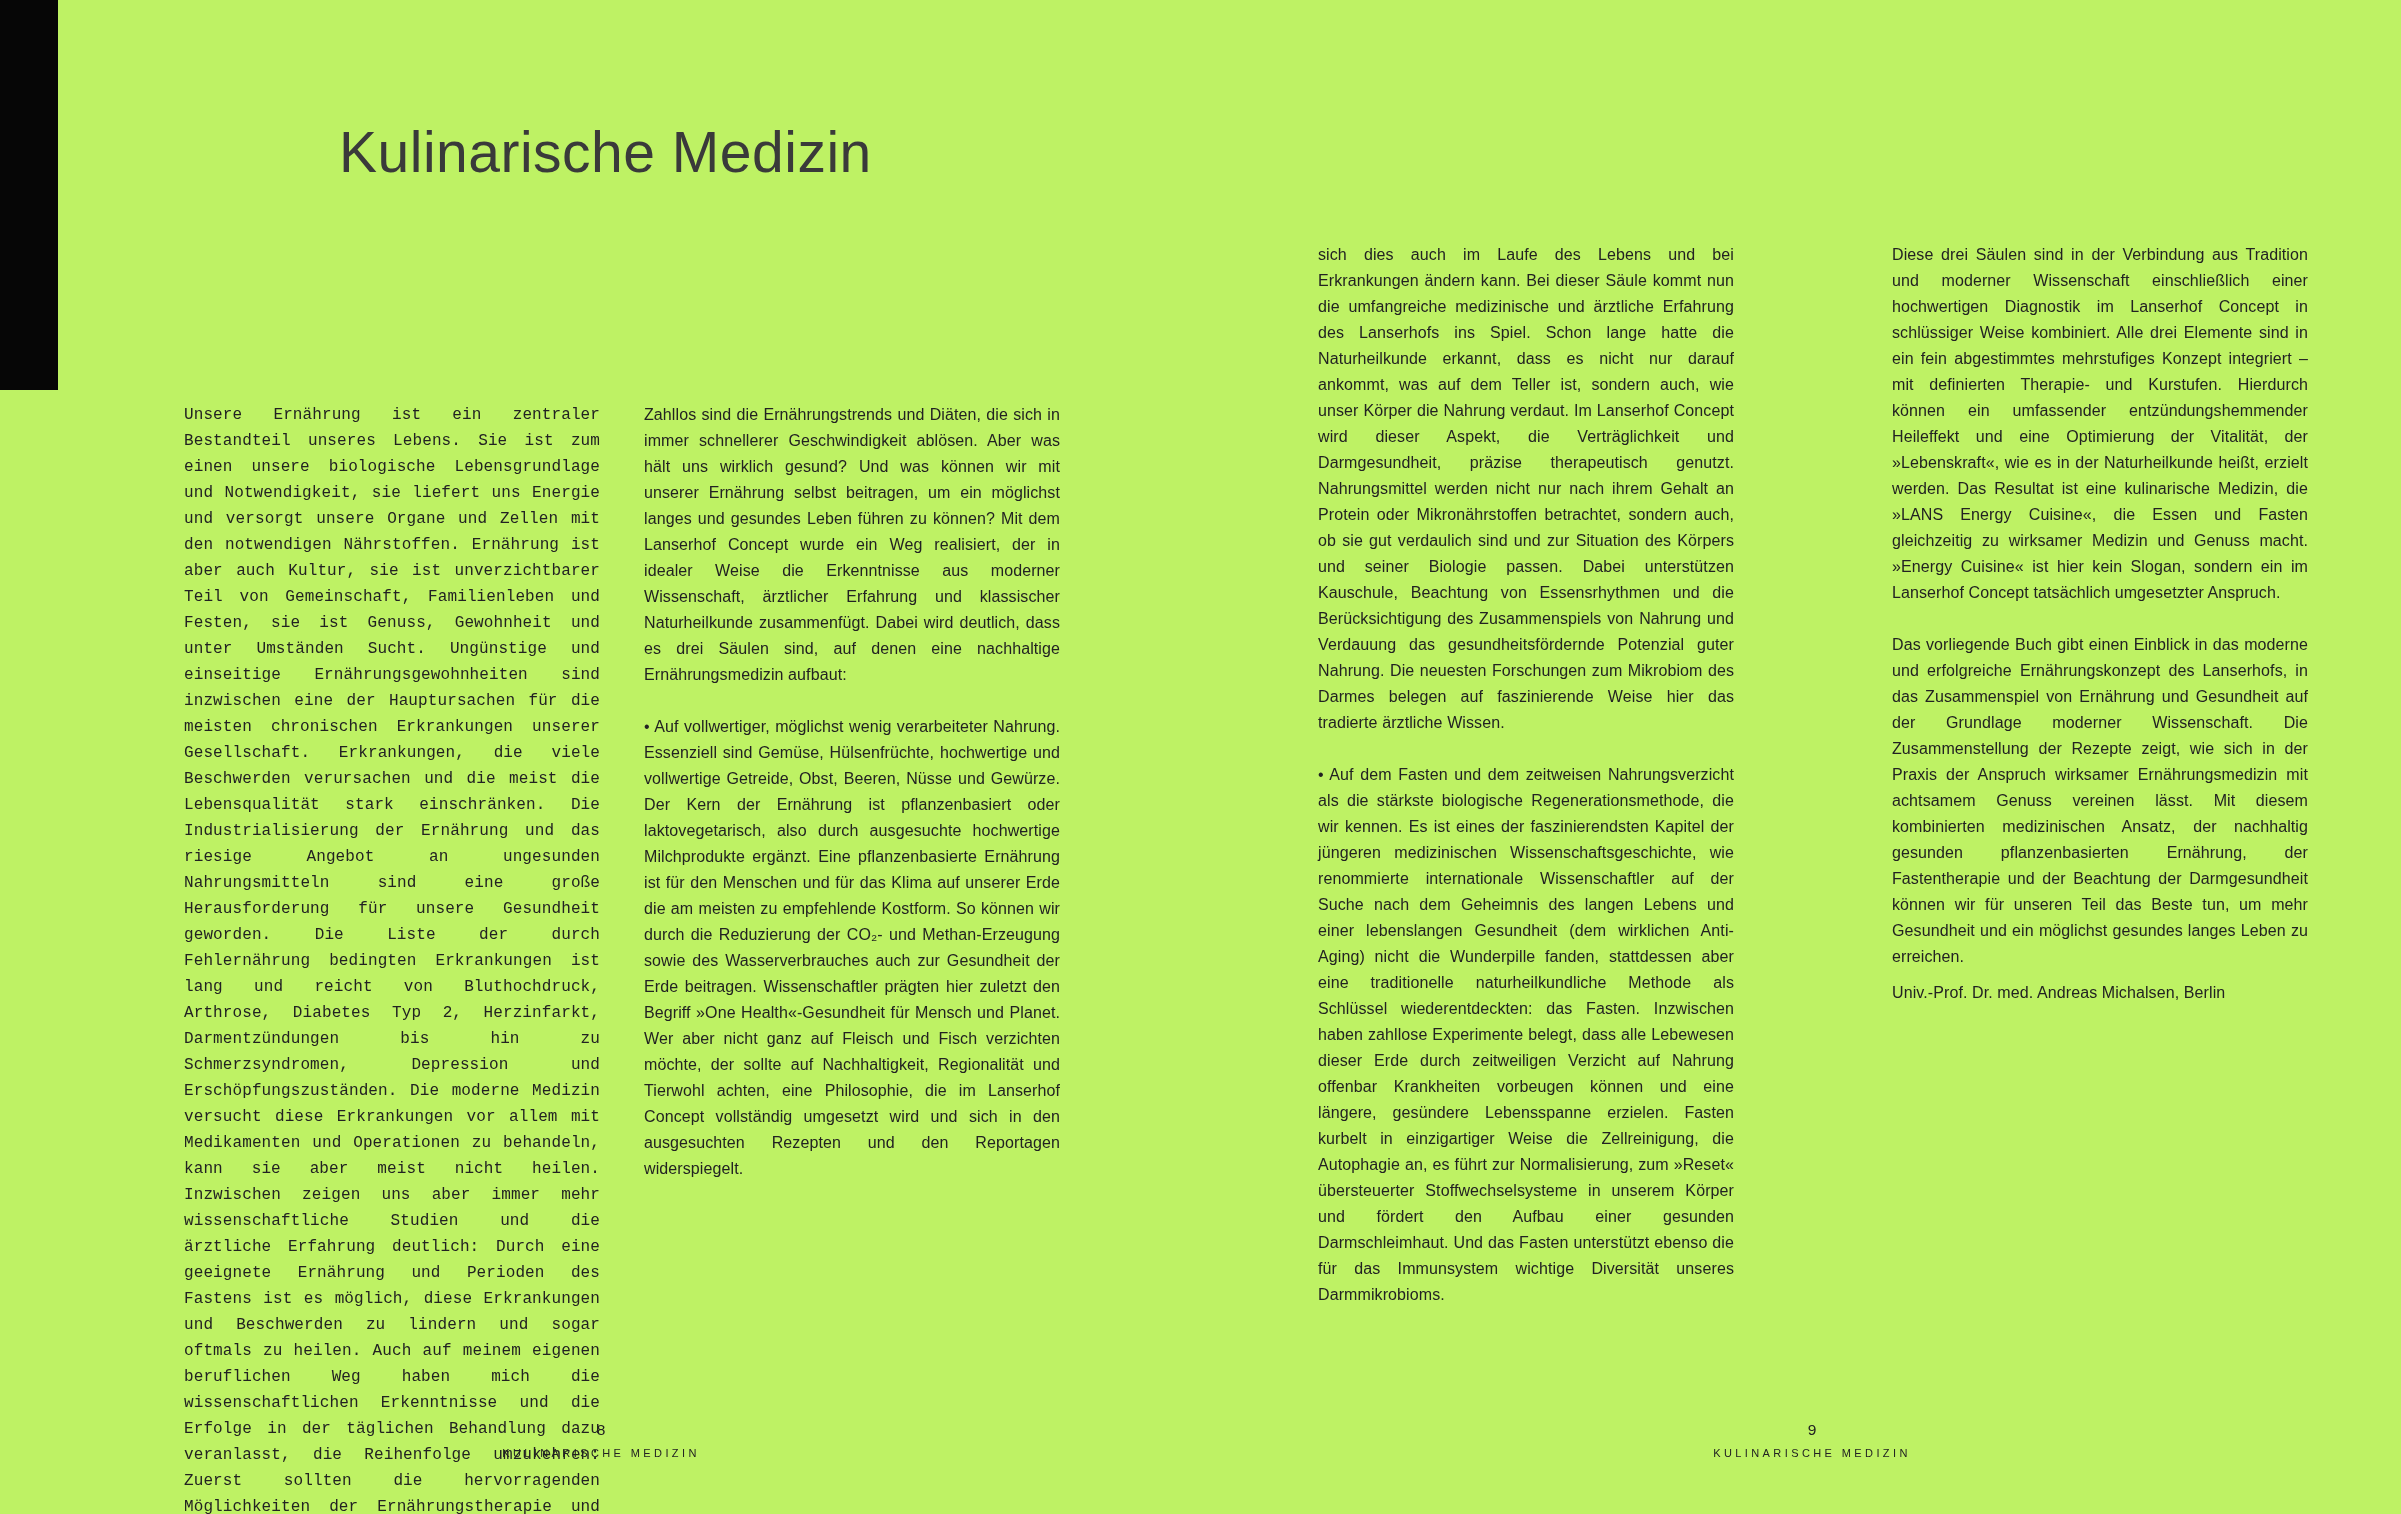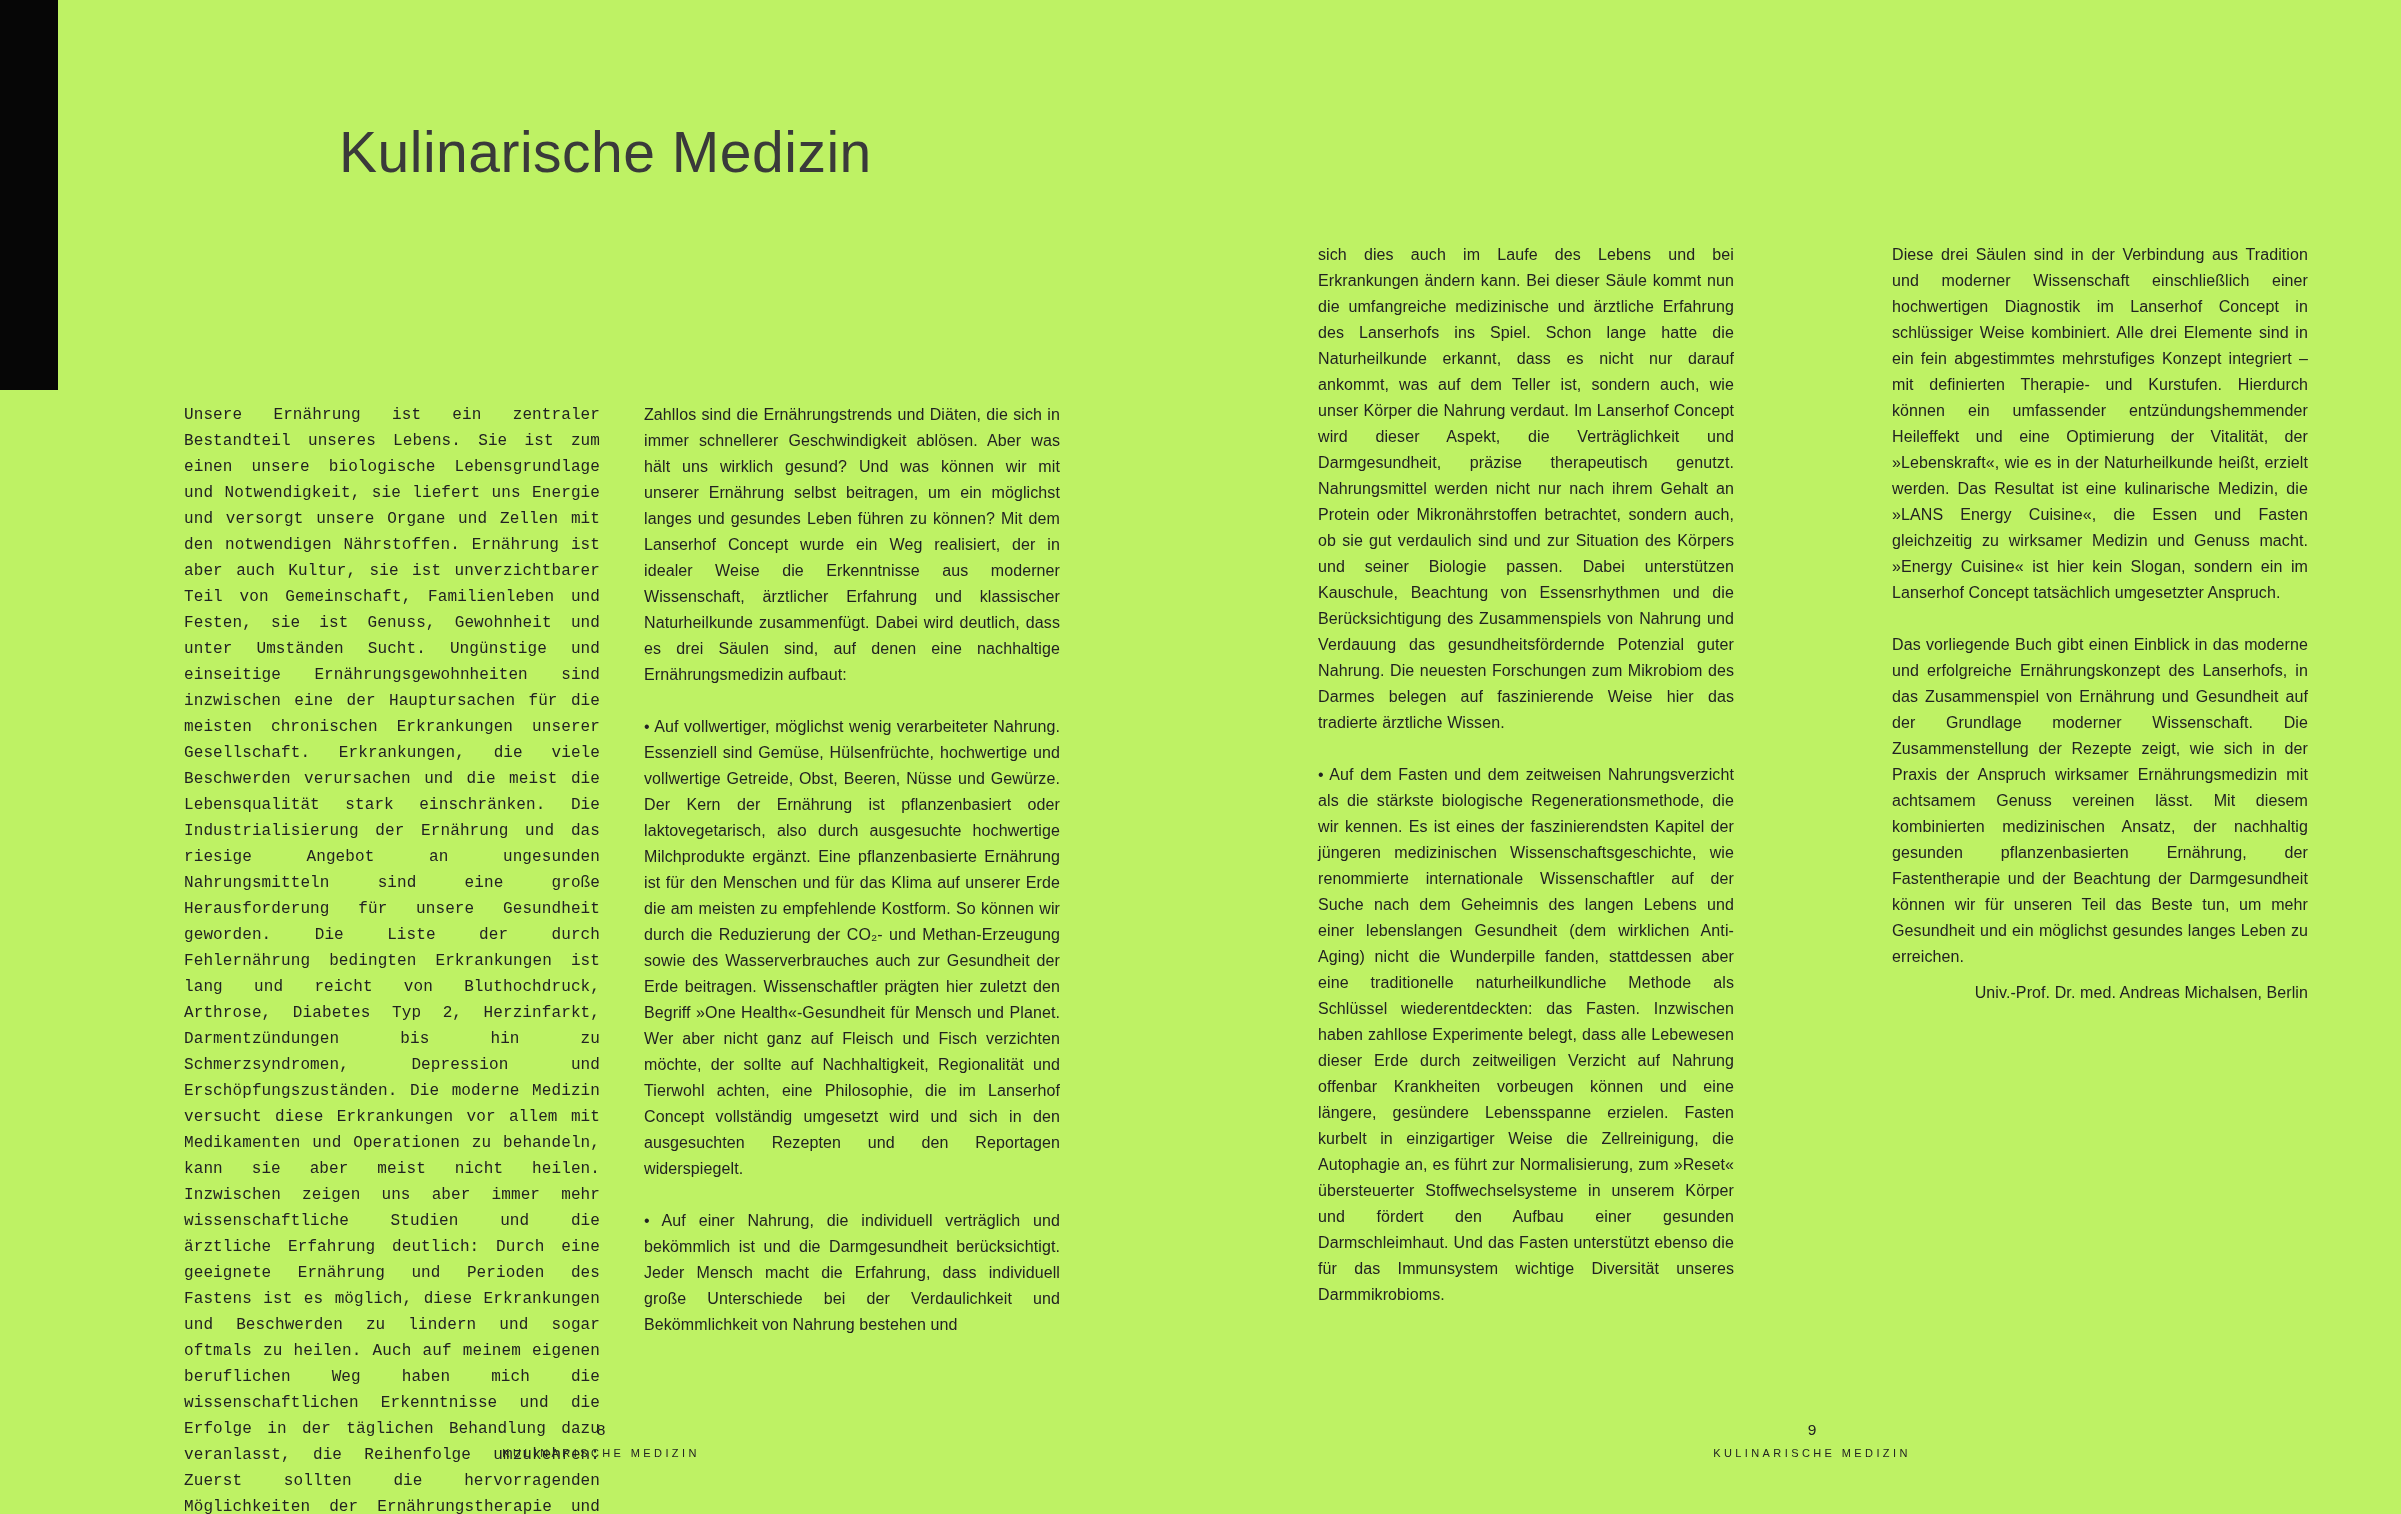--- a/index.html
+++ b/index.html
@@ -31,21 +31,21 @@
 
   .col1 { left: 184px;  top: 402px; font-family: Liberation Mono, monospace; }
   .col2 { left: 644px; top: 402px; }
   .col3 { left: 1318px; top: 242px; }
   .col4 { left: 1892px; top: 242px; }
 
   .sig-row { display: flex; align-items: center; margin-top: 28px; height: 77px; }
   .salutation { font-size: 16px; color: #222; }
   .signature-svg { margin-left: 68px; width: 290px; height: 73px; flex: 0 0 auto; }
   .signature-svg path { fill: none; stroke: #2a2a2a; stroke-width: 5; stroke-linecap: round; stroke-linejoin: round; }
-  .sig-name { margin-top: 9.7px; font-size: 16px; line-height: 26px; text-align: right; color: #222; }
+  .sig-name { margin-top: 9.7px; font-size: 16px; line-height: 26px; text-align: left; color: #222; }
 
   .footer { position: absolute; text-align: center; color: #222; }
   .footer-left  { left: 173px;  width: 856px; top: 1421px; }
   .footer-right { left: 1386px; width: 852px; top: 1421px; }
   .pagenum { font-size: 15.5px; }
   .runner  { margin-top: 7.7px; font-size: 11px; letter-spacing: 3.4px; }
 </style>
 </head>
 <body>
 
@@ -55,21 +55,20 @@
 
   <h1 class="title">Kulinarische Medizin</h1>
 
   <div class="col col1">
     <p>Unsere Ernährung ist ein zentraler Bestandteil unseres Lebens. Sie ist zum einen unsere biologische Lebensgrundlage und Notwendigkeit, sie liefert uns Energie und versorgt unsere Organe und Zellen mit den notwendigen Nährstoffen. Ernährung ist aber auch Kultur, sie ist unverzichtbarer Teil von Gemeinschaft, Familienleben und Festen, sie ist Genuss, Gewohnheit und unter Umständen Sucht. Ungünstige und einseitige Ernährungsgewohnheiten sind inzwischen eine der Hauptursachen für die meisten chronischen Erkrankungen unserer Gesellschaft. Erkrankungen, die viele Beschwerden verursachen und die meist die Lebensqualität stark einschränken. Die Industrialisierung der Ernährung und das riesige Angebot an ungesunden Nahrungsmitteln sind eine große Herausforderung für unsere Gesundheit geworden. Die Liste der durch Fehlernährung bedingten Erkrankungen ist lang und reicht von Bluthochdruck, Arthrose, Diabetes Typ 2, Herzinfarkt, Darmentzündungen bis hin zu Schmerzsyndromen, Depression und Erschöpfungszuständen. Die moderne Medizin versucht diese Erkrankungen vor allem mit Medikamenten und Operationen zu behandeln, kann sie aber meist nicht heilen. Inzwischen zeigen uns aber immer mehr wissenschaftliche Studien und die ärztliche Erfahrung deutlich: Durch eine geeignete Ernährung und Perioden des Fastens ist es möglich, diese Erkrankungen und Beschwerden zu lindern und sogar oftmals zu heilen. Auch auf meinem eigenen beruflichen Weg haben mich die wissenschaftlichen Erkenntnisse und die Erfolge in der täglichen Behandlung dazu veranlasst, die Reihenfolge umzukehren: Zuerst sollten die hervorragenden Möglichkeiten der Ernährungstherapie und eines gesunden Lebensstiles genutzt werden, bevor der Griff zum Rezept erfolgt oder gar eine Operation notwendig wird.</p>
   </div>
 
   <div class="col col2">
     <p>Zahllos sind die Ernährungstrends und Diäten, die sich in immer schnellerer Geschwindigkeit ablösen. Aber was hält uns wirklich gesund? Und was können wir mit unserer Ernährung selbst beitragen, um ein möglichst langes und gesundes Leben führen zu können? Mit dem Lanserhof Concept wurde ein Weg realisiert, der in idealer Weise die Erkenntnisse aus moderner Wissenschaft, ärztlicher Erfahrung und klassischer Naturheilkunde zusammenfügt. Dabei wird deutlich, dass es drei Säulen sind, auf denen eine nachhaltige Ernährungsmedizin aufbaut:</p>
     <p>•  Auf vollwertiger, möglichst wenig verarbeiteter Nahrung. Essenziell sind Gemüse, Hülsenfrüchte, hochwertige und vollwertige Getreide, Obst, Beeren, Nüsse und Gewürze. Der Kern der Ernährung ist pflanzenbasiert oder laktovegetarisch, also durch ausgesuchte hochwertige Milchprodukte ergänzt. Eine pflanzenbasierte Ernährung ist für den Menschen und für das Klima auf unserer Erde die am meisten zu empfehlende Kostform. So können wir durch die Reduzierung der CO₂- und Methan-Erzeugung sowie des Wasserverbrauches auch zur Gesundheit der Erde beitragen. Wissenschaftler prägten hier zuletzt den Begriff »One Health«-Gesundheit für Mensch und Planet. Wer aber nicht ganz auf Fleisch und Fisch verzichten möchte, der sollte auf Nachhaltigkeit, Regionalität und Tierwohl achten, eine Philosophie, die im Lanserhof Concept vollständig umgesetzt wird und sich in den ausgesuchten Rezepten und den Reportagen widerspiegelt.</p>
-    <p>•  Auf einer Nahrung, die individuell verträglich und bekömmlich ist und die Darmgesundheit berücksichtigt. Jeder Mensch macht die Erfahrung, dass individuell große Unterschiede bei der Verdaulichkeit und Bekömmlichkeit von Nahrung bestehen und</p>
   </div>
 
   <div class="col col3">
     <p>sich dies auch im Laufe des Lebens und bei Erkrankungen ändern kann. Bei dieser Säule kommt nun die umfangreiche medizinische und ärztliche Erfahrung des Lanserhofs ins Spiel. Schon lange hatte die Naturheilkunde erkannt, dass es nicht nur darauf ankommt, was auf dem Teller ist, sondern auch, wie unser Körper die Nahrung verdaut. Im Lanserhof Concept wird dieser Aspekt, die Verträglichkeit und Darmgesundheit, präzise therapeutisch genutzt. Nahrungsmittel werden nicht nur nach ihrem Gehalt an Protein oder Mikronährstoffen betrachtet, sondern auch, ob sie gut verdaulich sind und zur Situation des Körpers und seiner Biologie passen. Dabei unterstützen Kauschule, Beachtung von Essensrhythmen und die Berücksichtigung des Zusammenspiels von Nahrung und Verdauung das gesundheitsfördernde Potenzial guter Nahrung. Die neuesten Forschungen zum Mikrobiom des Darmes belegen auf faszinierende Weise hier das tradierte ärztliche Wissen.</p>
     <p>•  Auf dem Fasten und dem zeitweisen Nahrungsverzicht als die stärkste biologische Regenerationsmethode, die wir kennen. Es ist eines der faszinierendsten Kapitel der jüngeren medizinischen Wissenschaftsgeschichte, wie renommierte internationale Wissenschaftler auf der Suche nach dem Geheimnis des langen Lebens und einer lebenslangen Gesundheit (dem wirklichen Anti-Aging) nicht die Wunderpille fanden, stattdessen aber eine traditionelle naturheilkundliche Methode als Schlüssel wiederentdeckten: das Fasten. Inzwischen haben zahllose Experimente belegt, dass alle Lebewesen dieser Erde durch zeitweiligen Verzicht auf Nahrung offenbar Krankheiten vorbeugen können und eine längere, gesündere Lebensspanne erzielen. Fasten kurbelt in einzigartiger Weise die Zellreinigung, die Autophagie an, es führt zur Normalisierung, zum »Reset« übersteuerter Stoffwechselsysteme in unserem Körper und fördert den Aufbau einer gesunden Darmschleimhaut. Und das Fasten unterstützt ebenso die für das Immunsystem wichtige Diversität unseres Darmmikrobioms.</p>
   </div>
 
   <div class="col col4">
     <p>Diese drei Säulen sind in der Verbindung aus Tradition und moderner Wissenschaft einschließlich einer hochwertigen Diagnostik im Lanserhof Concept in schlüssiger Weise kombiniert. Alle drei Elemente sind in ein fein abgestimmtes mehrstufiges Konzept integriert – mit definierten Therapie- und Kurstufen. Hierdurch können ein umfassender entzündungshemmender Heileffekt und eine Optimierung der Vitalität, der »Lebenskraft«, wie es in der Naturheilkunde heißt, erzielt werden. Das Resultat ist eine kulinarische Medizin, die »LANS Energy Cuisine«, die Essen und Fasten gleichzeitig zu wirksamer Medizin und Genuss macht. »Energy Cuisine« ist hier kein Slogan, sondern ein im Lanserhof Concept tatsächlich umgesetzter Anspruch.</p>
     <p>Das vorliegende Buch gibt einen Einblick in das moderne und erfolgreiche Ernährungskonzept des Lanserhofs, in das Zusammenspiel von Ernährung und Gesundheit auf der Grundlage moderner Wissenschaft. Die Zusammenstellung der Rezepte zeigt, wie sich in der Praxis der Anspruch wirksamer Ernährungsmedizin mit achtsamem Genuss vereinen lässt. Mit diesem kombinierten medizinischen Ansatz, der nachhaltig gesunden pflanzenbasierten Ernährung, der Fastentherapie und der Beachtung der Darmgesundheit können wir für unseren Teil das Beste tun, um mehr Gesundheit und ein möglichst gesundes langes Leben zu erreichen.</p>

